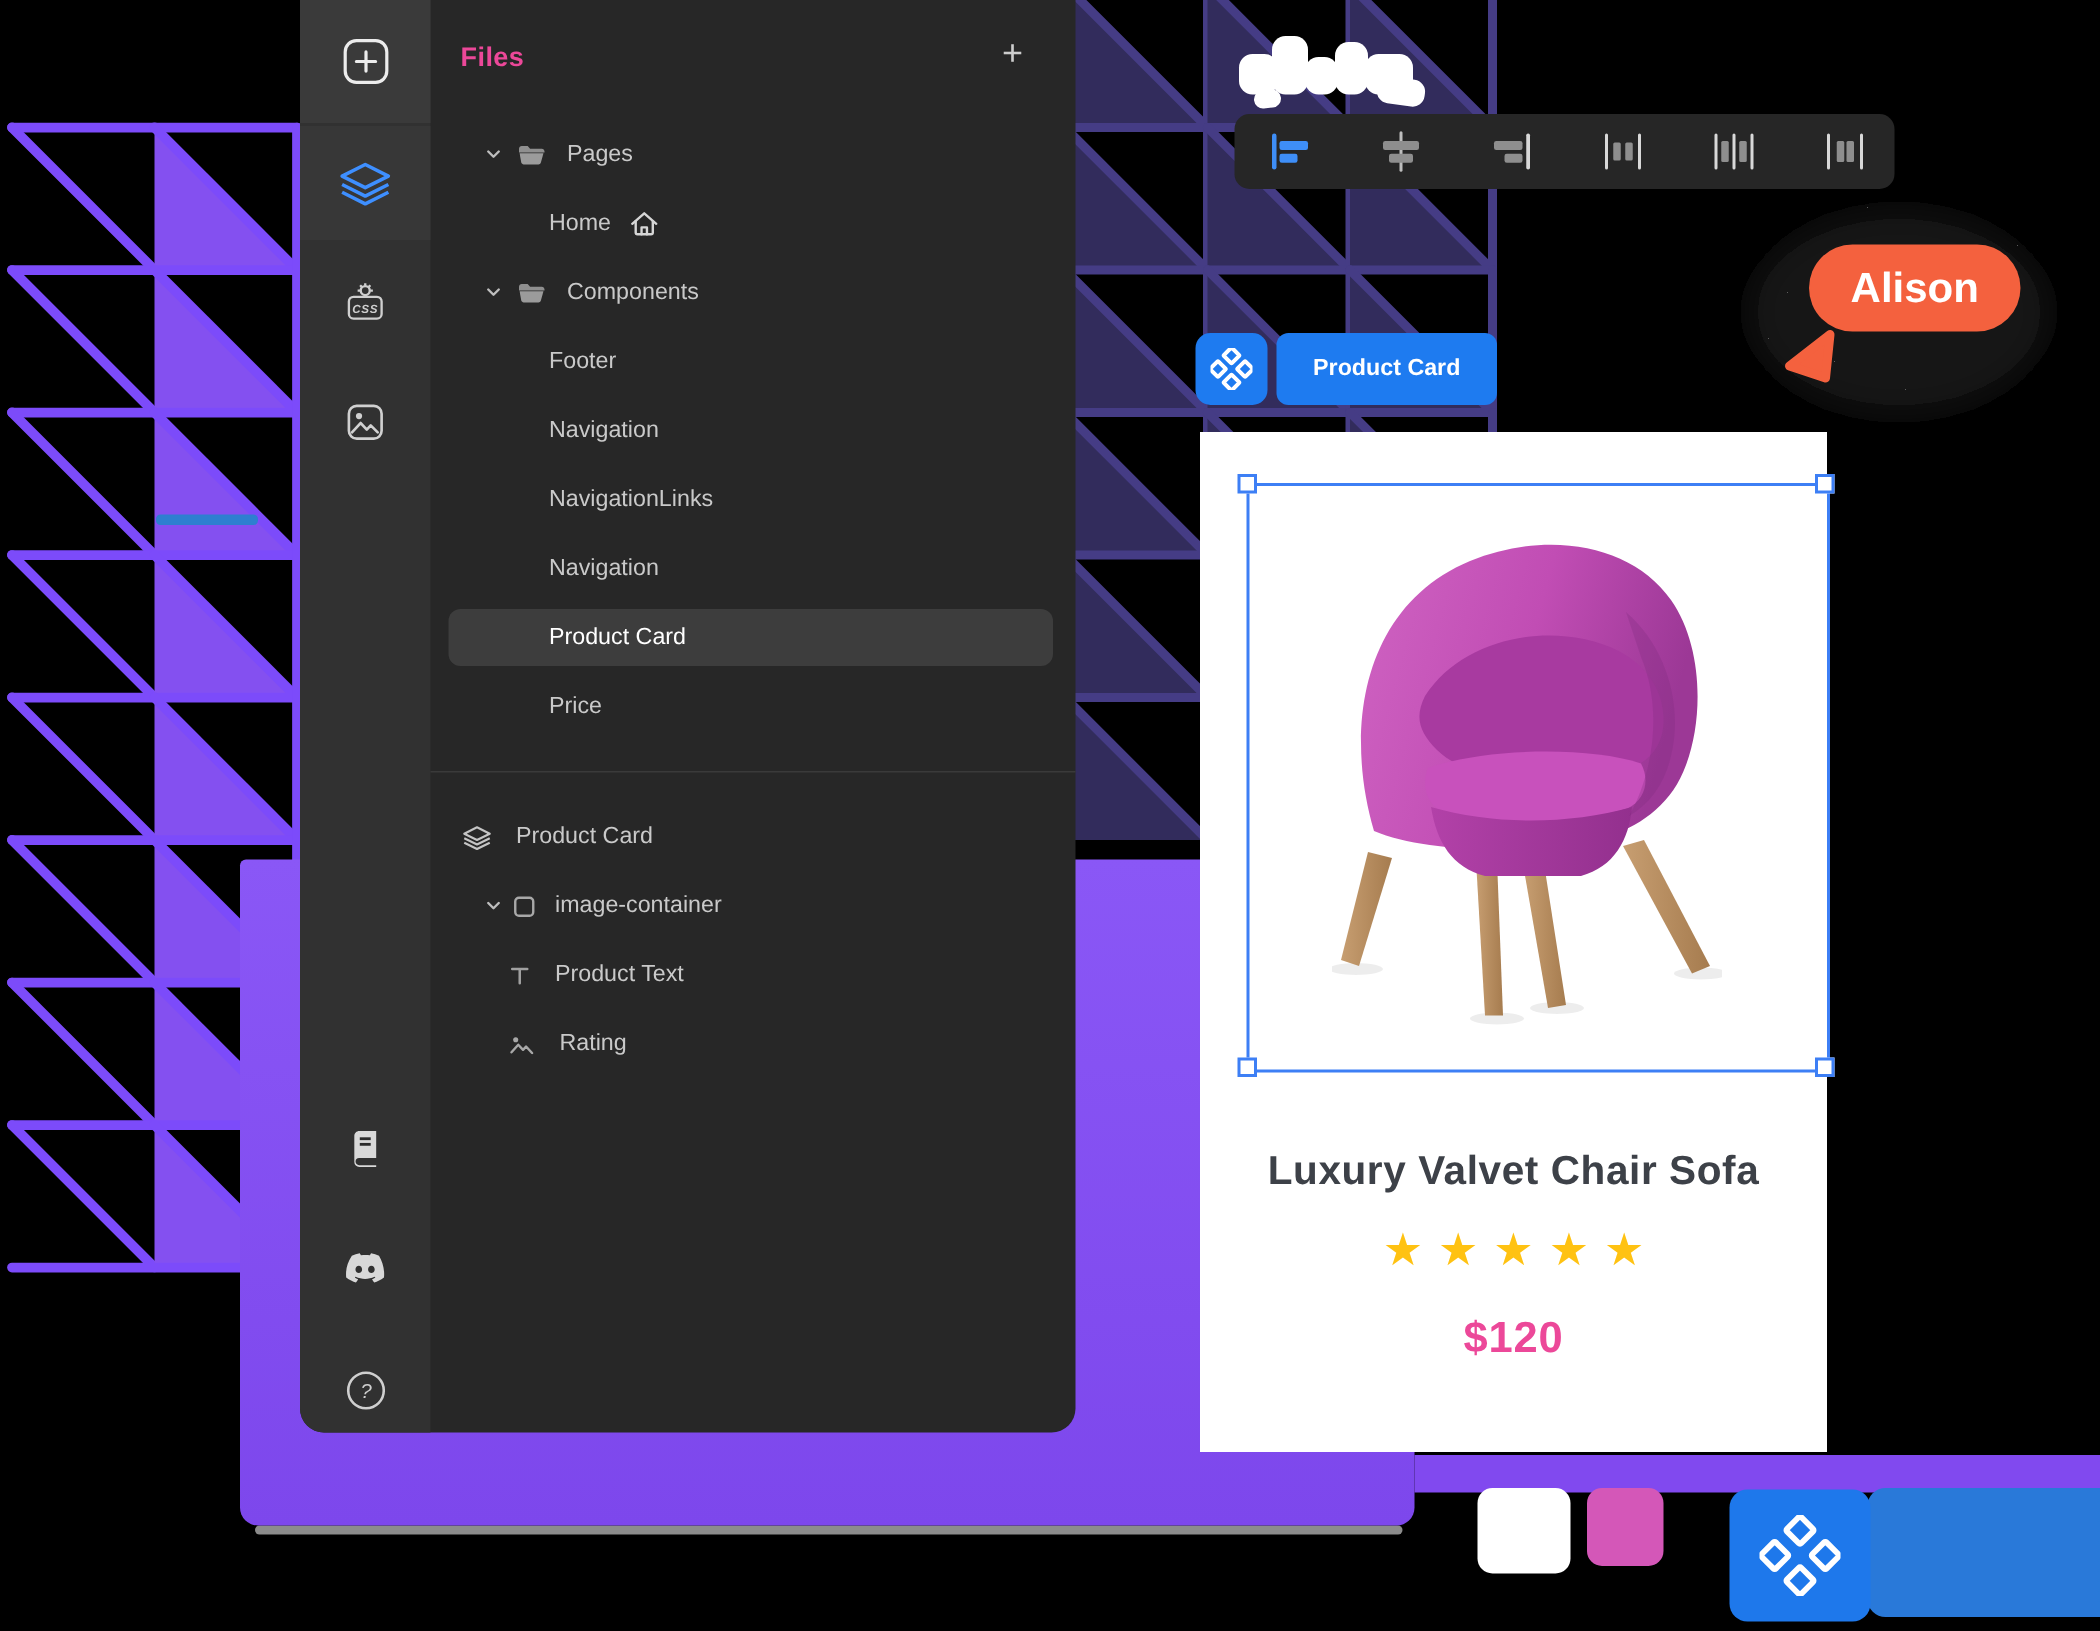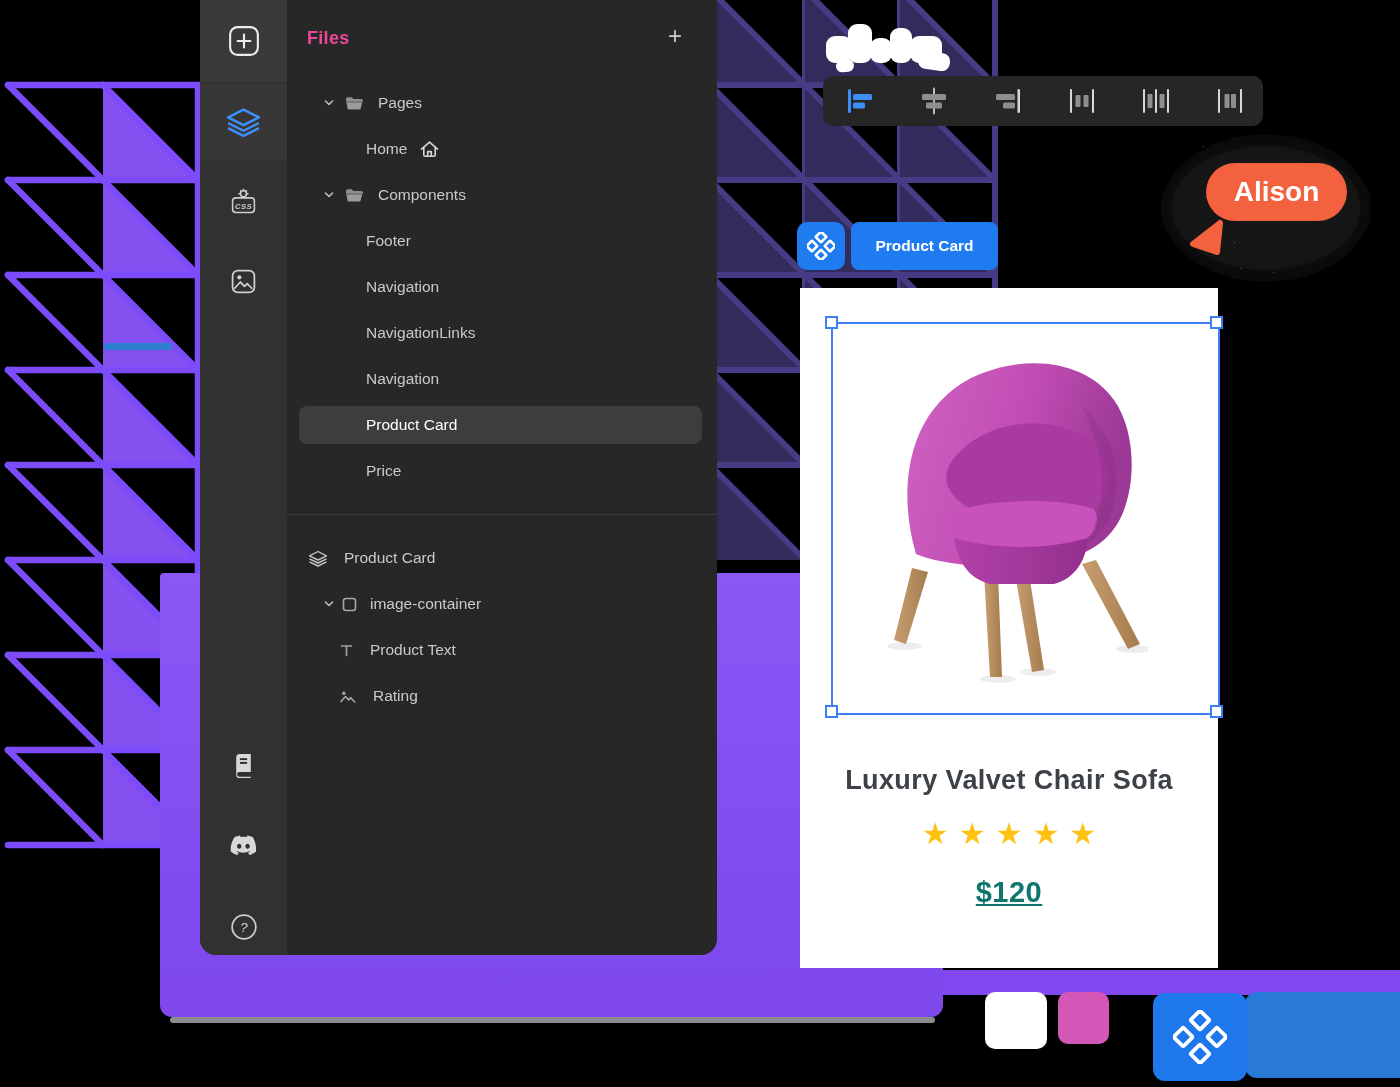--- a/index.html
+++ b/index.html
@@ -224,21 +224,21 @@
       <path d="M62,118 C84,84 130,72 168,80 C202,87 220,108 221,132 C222,152 210,164 190,170
                C150,181 92,176 70,154 C58,142 55,132 62,118 Z" fill="#A83AA0"></path>
       <path d="M64,166 C100,153 170,151 206,163 C212,174 209,187 197,193 C152,206 106,206 73,195
                C62,189 60,176 64,166 Z" fill="#C851BC"></path>
       <path d="M66,192 C70,216 80,232 102,238 L166,238 C188,232 198,214 200,192
                C157,204 108,204 66,192 Z" fill="url(#gApron)"></path>
       <path d="M196,62 C224,86 234,126 226,158 C222,176 212,190 198,198 C212,174 222,130 206,92 Z" fill="#7E2C7E" opacity="0.28"></path>
     </svg>
     <div id="card-title" class="abs" style="color: rgb(61, 65, 72);">Luxury Valvet Chair Sofa</div>
     <div id="card-stars" class="abs" style="color: rgb(255, 194, 18);">★★★★★</div>
-    <div id="card-price" class="abs" style="color: #0f766e; text-decoration: underline;">$120</div>
+    <div id="card-price" class="abs" style="color: #ec4899;">$120</div>
   </div>
 
   <div id="selection" class="abs"></div>
   <div class="handle" style="left:825px;top:316px;"></div>
   <div class="handle" style="left:1210px;top:316px;"></div>
   <div class="handle" style="left:825px;top:705px;"></div>
   <div class="handle" style="left:1210px;top:705px;"></div>
 
   <div id="badge-ic" class="abs">
     <svg width="28" height="28" viewBox="0 0 48 48">

